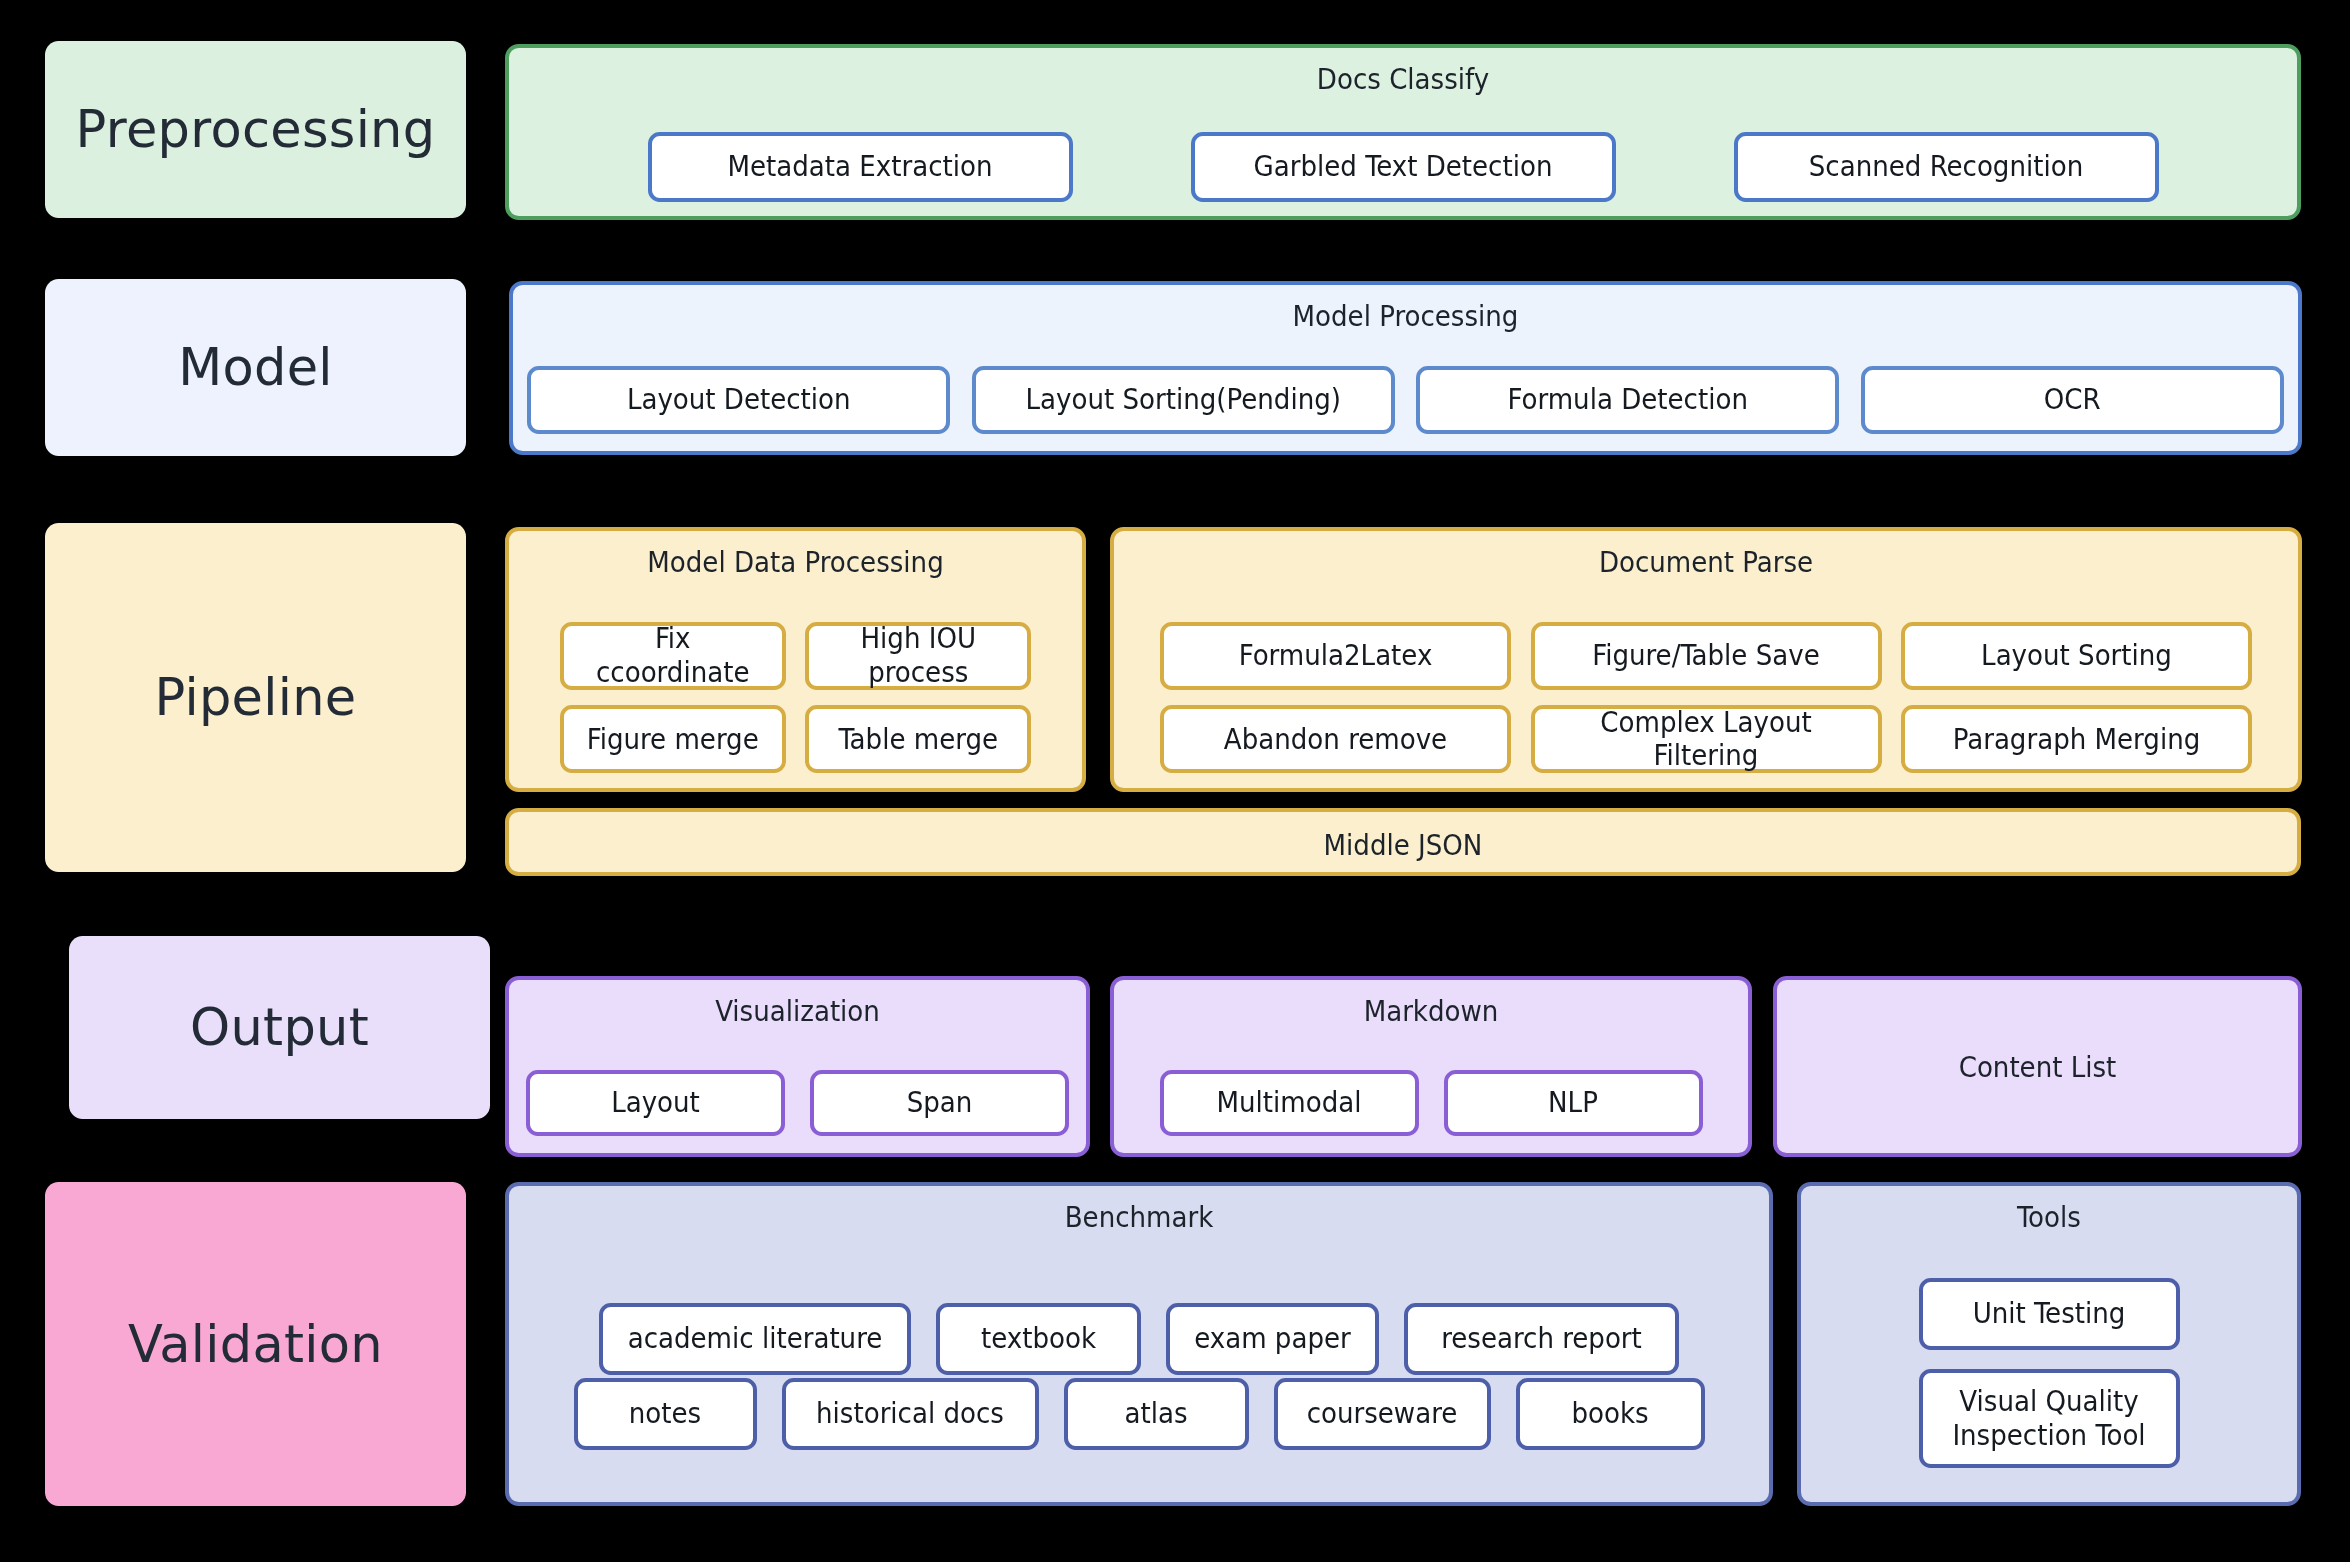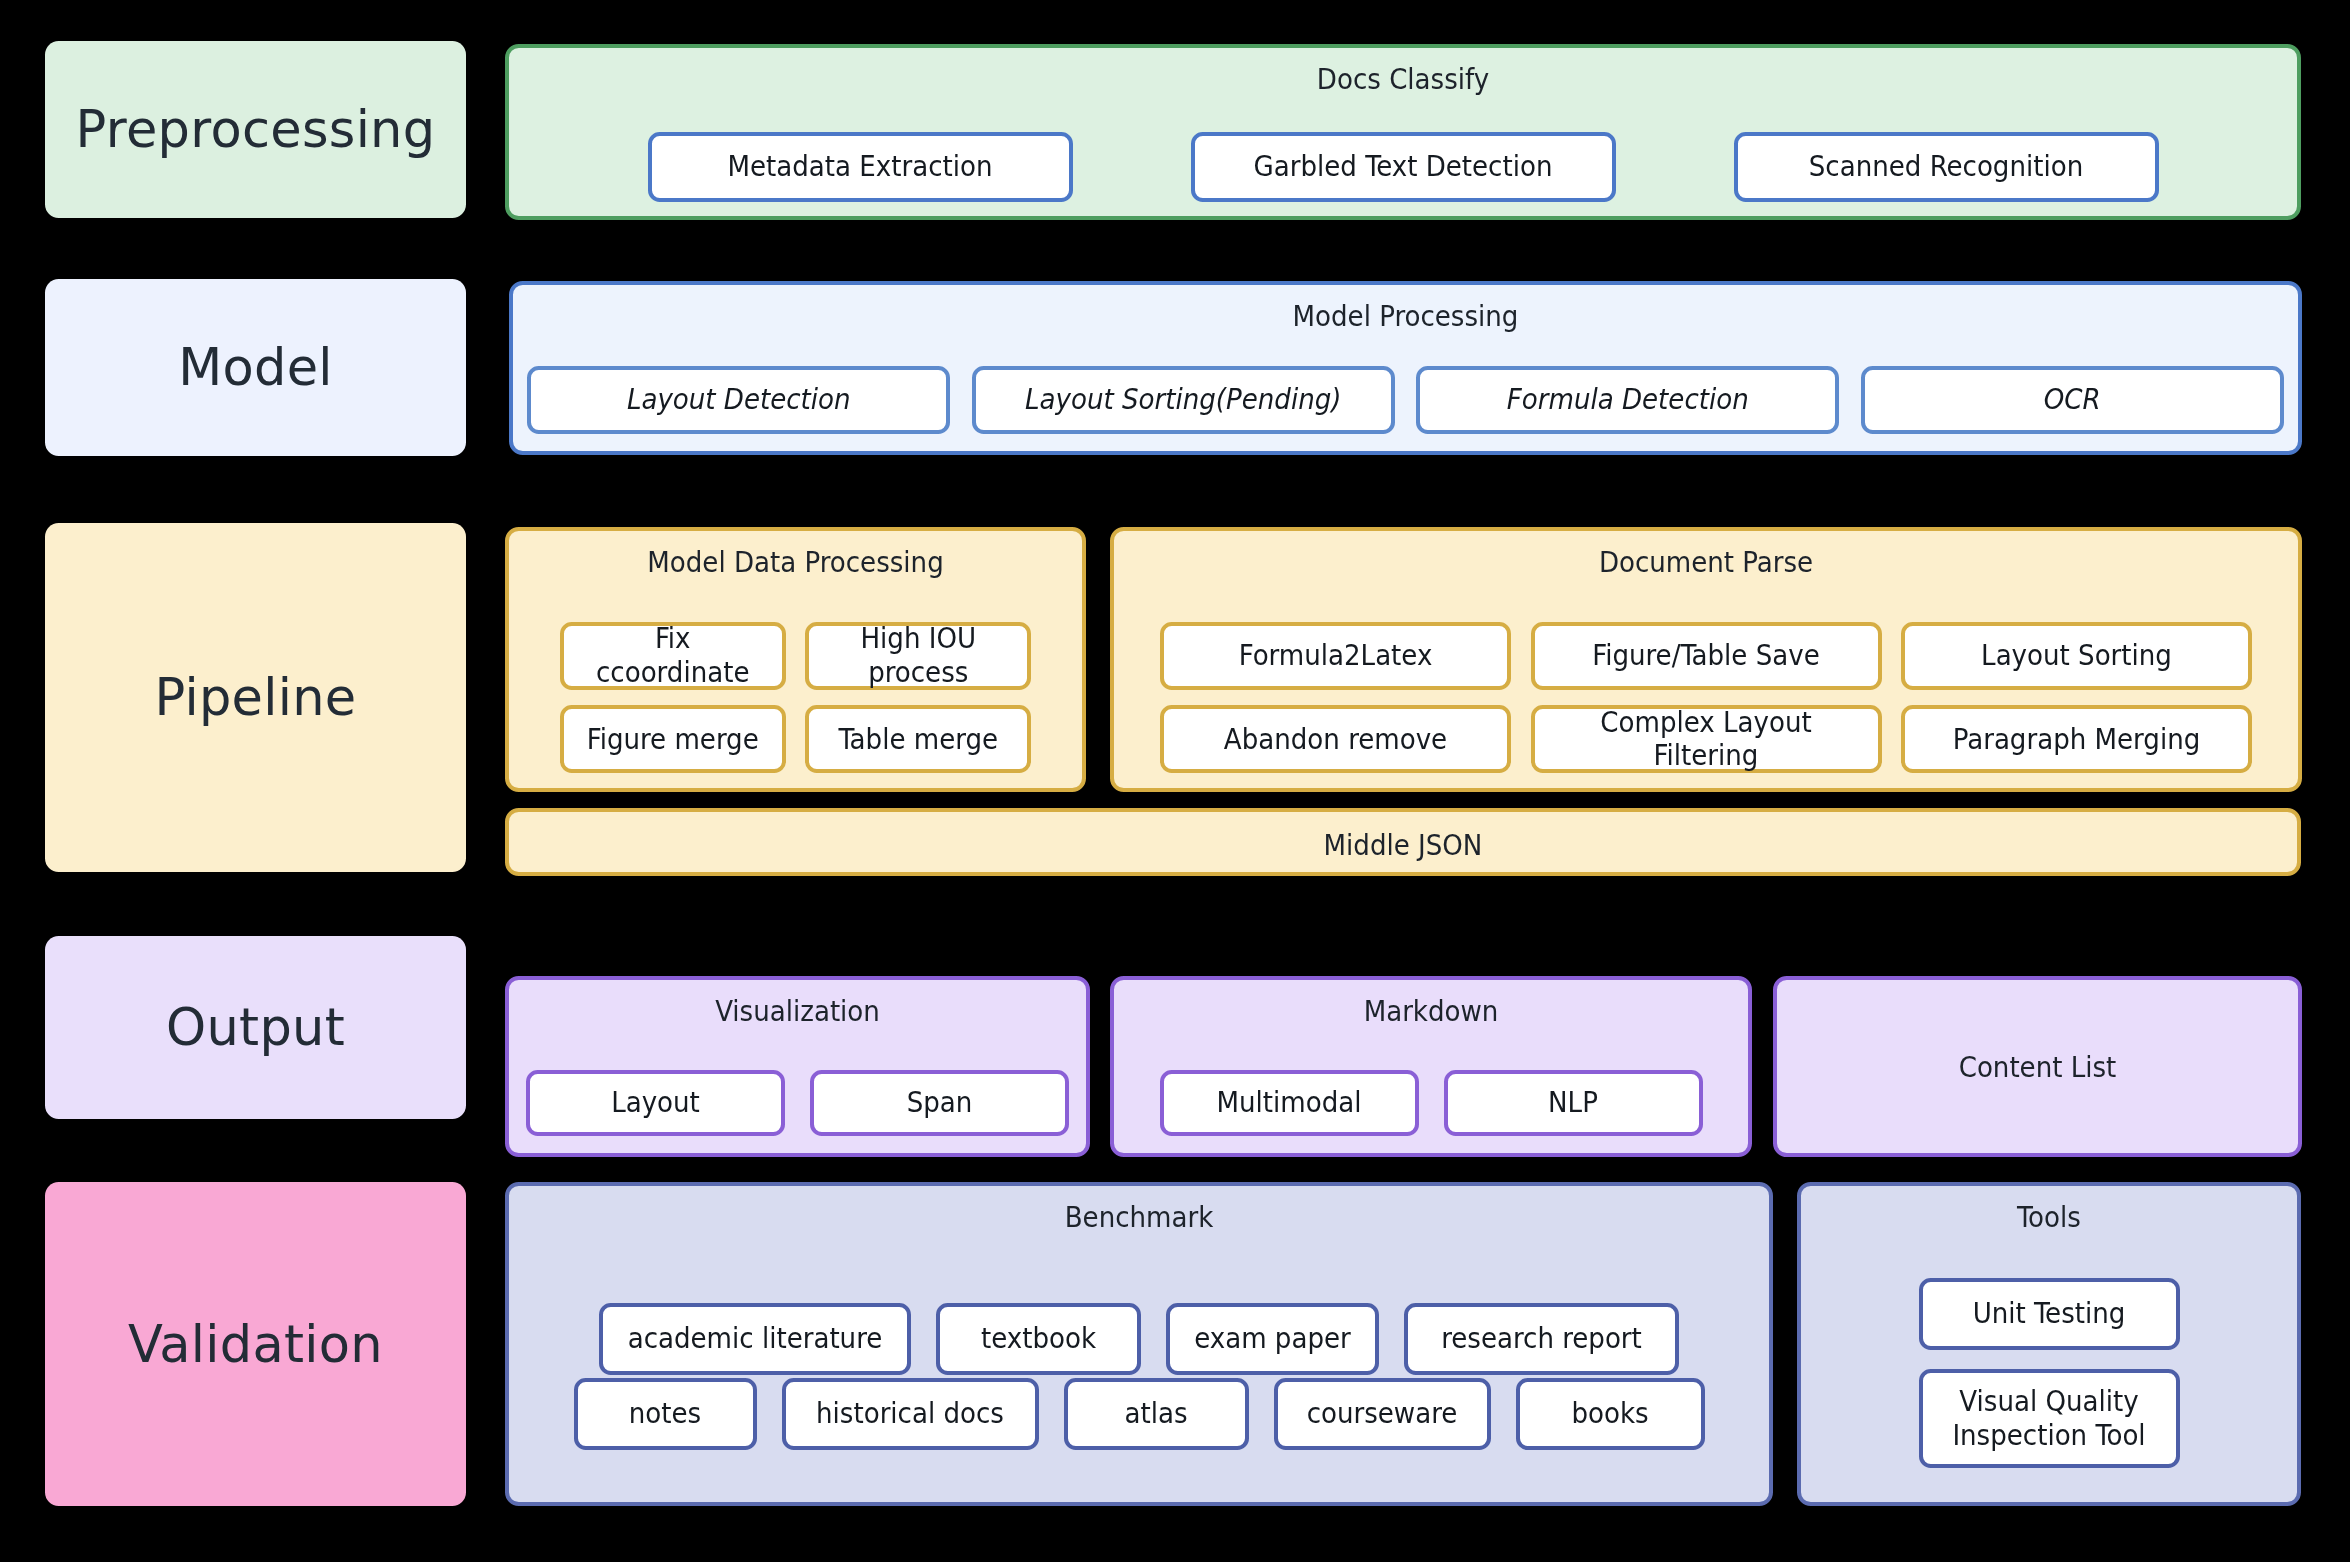--- a/index.html
+++ b/index.html
@@ -87,39 +87,39 @@
   .pal-blue-label  { background: #edf2fe; }
   .pal-blue-group  { background: #edf3fd; border-color: #4b78c8; }
   .pal-blue-chip   { border-color: #5d8acd; }
 
   
   .pal-yellow-label { background: #fcefcd; }
   .pal-yellow-group { background: #fcefcd; border-color: #d6ad43; }
   .pal-yellow-chip  { border-color: #d6ad43; }
 
   
-  .pal-violet-label { background: #e9dffb; }
+  .pal-violet-label { background: #e9dffb; margin-left: 24px; }
   .pal-violet-group { background: #e9ddfb; border-color: #8a5fd6; margin-top: 38px; }
   .pal-violet-chip  { border-color: #8a5fd6; }
 
   
   .pal-indigo-label { background: #f9a8d4; }
   .pal-indigo-group { background: #d8dcf0; border-color: #5b6bb0; }
   .pal-indigo-chip  { border-color: #4d5fa8; }
 
   
   #label-preprocessing { left: 45px;  top: 41px;   width: 421px; height: 177px; }
   #grp-docs-classify   { left: 505px; top: 44px;   width: 1796px; height: 176px; }
   #grp-docs-classify .chips { top: 70px; height: 98px; gap: 0; }
   #grp-docs-classify .chip  { width: 425px; height: 70px; margin: 0 59px; }
 
   
   #label-model        { left: 45px;  top: 279px;  width: 421px; height: 177px; }
   #grp-model-proc     { left: 509px; top: 281px;  width: 1793px; height: 174px; }
-  #grp-model-proc .chips { top: 68px; height: 94px; gap: 21.5px; font-style: italic; }
+  #grp-model-proc .chips { top: 68px; height: 94px; gap: 21.5px; }
   #grp-model-proc .chip  { width: 423px; height: 68px; }
 
   
   #label-pipeline       { left: 45px;  top: 523px;  width: 421px; height: 349px; }
   #grp-model-data       { left: 505px; top: 527px;  width: 581px; height: 265px; }
   #grp-model-data .chips { top: 76px; height: 181px; gap: 15.6px 19.5px; }
   #grp-model-data .chip  { width: 226px; height: 68px; }
 
   #grp-doc-parse        { left: 1110px; top: 527px; width: 1192px; height: 265px; }
   #grp-doc-parse .chips { top: 76px; height: 181px; gap: 15.6px 19.5px; }

